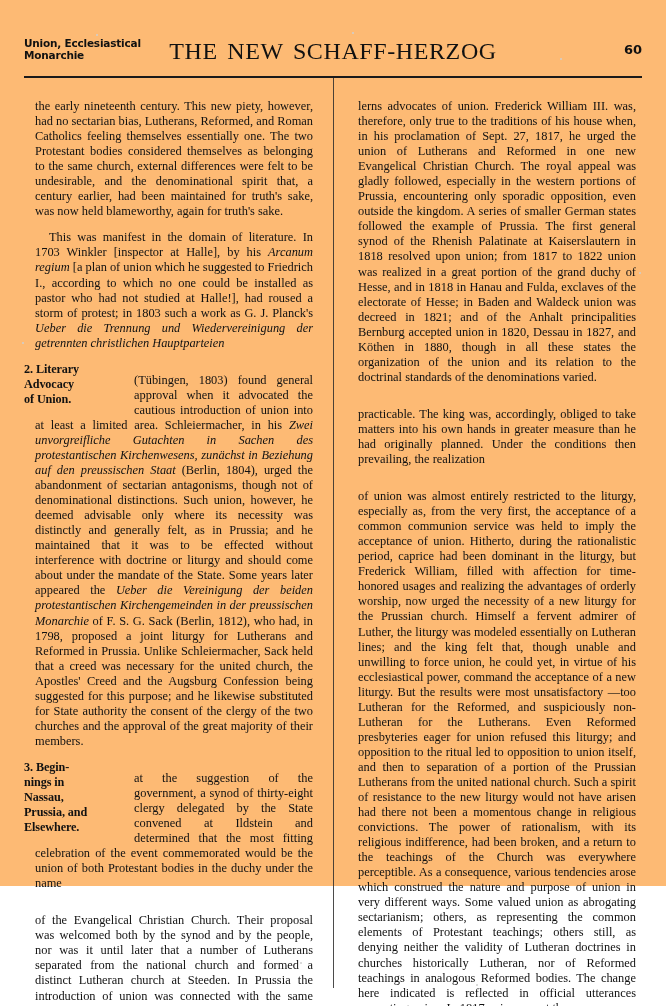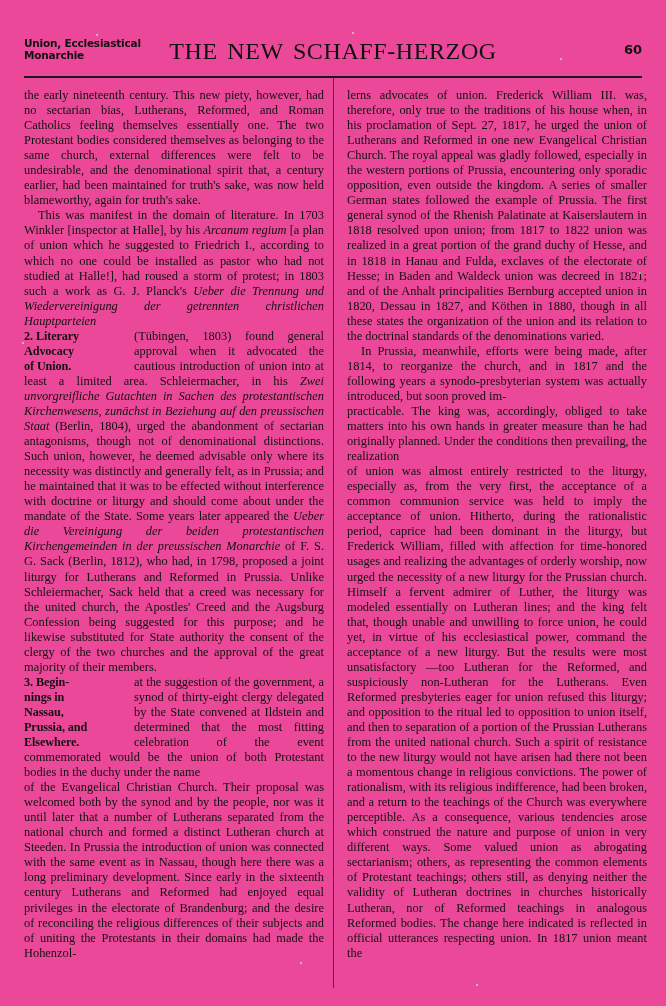--- a/index.html
+++ b/index.html
@@ -13,22 +13,22 @@
     position: relative;
     font-family: "Liberation Serif", "DejaVu Serif", serif;
     color: #111111;
     overflow: hidden;
   }
 
   .page {
     position: absolute;
     left: 0; top: 0;
     width: 666px;
-    height: 1006px;
-    background: #ec4899;
+    height: 886px;
+    background: #fdba74;
   }
 
   
   .running-head {
     position: absolute;
     left: 24px;
     top: 38px;
     width: 618px;
     height: 30px;
   }
@@ -94,21 +94,21 @@
     font-size: 12.4px;
     line-height: 15.05px;
     text-align: justify;
     text-justify: inter-word;
     hyphens: none;
   }
   .col-left  { left: 24px; }
   .col-right { left: 347px; }
 
   .col p {
-    margin: 0;
+    margin: 11px;
     text-indent: 14px;
   }
   .col p.noindent { text-indent: 0; }
 
   i, em { font-style: italic; }
 
   
   .sidenote-block {
     position: relative;
     overflow: hidden;
@@ -181,21 +181,20 @@
       <p class="body">at the suggestion of the government, a synod of thirty-eight clergy delegated by the State convened at Ildstein and determined that the most fitting celebration of the event commemorated would be the union of both Protestant bodies in the duchy under the name</p>
     </div>
 
     <p class="noindent">of the Evangelical Christian Church.  Their proposal was welcomed both by the synod and by the people, nor was it until later that a number of Lutherans separated from the national church and formed a distinct Lutheran church at Steeden.  In Prussia the introduction of union was connected with the same event as in Nassau, though here there was a long preliminary development.  Since early in the sixteenth century Lutherans and Reformed had enjoyed equal privileges in the electorate of Brandenburg; and the desire of reconciling the religious differences of their subjects and of uniting the Protestants in their domains had made the Hohenzol-</p>
   </div>
 
   <div class="col col-right">
 
     <p class="noindent">lerns advocates of union.  Frederick William III. was, therefore, only true to the traditions of his house when, in his proclamation of Sept. 27, 1817, he urged the union of Lutherans and Reformed in one new Evangelical Christian Church.  The royal appeal was gladly followed, especially in the western portions of Prussia, encountering only sporadic opposition, even outside the kingdom.  A series of smaller German states followed the example of Prussia.  The first general synod of the Rhenish Palatinate at Kaiserslautern in 1818 resolved upon union; from 1817 to 1822 union was realized in a great portion of the grand duchy of Hesse, and in 1818 in Hanau and Fulda, exclaves of the electorate of Hesse; in Baden and Waldeck union was decreed in 1821; and of the Anhalt principalities Bernburg accepted union in 1820, Dessau in 1827, and Köthen in 1880, though in all these states the organization of the union and its relation to the doctrinal standards of the denominations varied.</p>
 
-    <p>In Prussia, meanwhile, efforts were being made, after 1814, to reorganize the church, and in 1817 and the following years a synodo-presbyterian system was actually introduced, but soon proved im-</p>
 
     <div class="sidenote-block">
       <p class="body">practicable.  The king was, accordingly, obliged to take matters into his own hands in greater measure than he had originally planned.  Under the conditions then prevailing, the realization</p>
     </div>
 
     <p class="noindent">of union was almost entirely restricted to the liturgy, especially as, from the very first, the acceptance of a common communion service was held to imply the acceptance of union.  Hitherto, during the rationalistic period, caprice had been dominant in the liturgy, but Frederick William, filled with affection for time-honored usages and realizing the advantages of orderly worship, now urged the necessity of a new liturgy for the Prussian church. Himself a fervent admirer of Luther, the liturgy was modeled essentially on Lutheran lines; and the king felt that, though unable and unwilling to force union, he could yet, in virtue of his ecclesiastical power, command the acceptance of a new liturgy.  But the results were most unsatisfactory —too Lutheran for the Reformed, and suspiciously non-Lutheran for the Lutherans.  Even Reformed presbyteries eager for union refused this liturgy; and opposition to the ritual led to opposition to union itself, and then to separation of a portion of the Prussian Lutherans from the united national church.  Such a spirit of resistance to the new liturgy would not have arisen had there not been a momentous change in religious convictions.  The power of rationalism, with its religious indifference, had been broken, and a return to the teachings of the Church was everywhere perceptible.  As a consequence, various tendencies arose which construed the nature and purpose of union in very different ways.  Some valued union as abrogating sectarianism; others, as representing the common elements of Protestant teachings; others still, as denying neither the validity of Lutheran doctrines in churches historically Lutheran, nor of Reformed teachings in analogous Reformed bodies.  The change here indicated is reflected in official utterances respecting union.  In 1817 union meant the</p>
   </div>
 
   <span class="fleck" style="left:96px;  top:34px;  width:2px; height:2px;"></span>
   <span class="fleck" style="left:352px; top:32px;  width:2px; height:2px;"></span>

